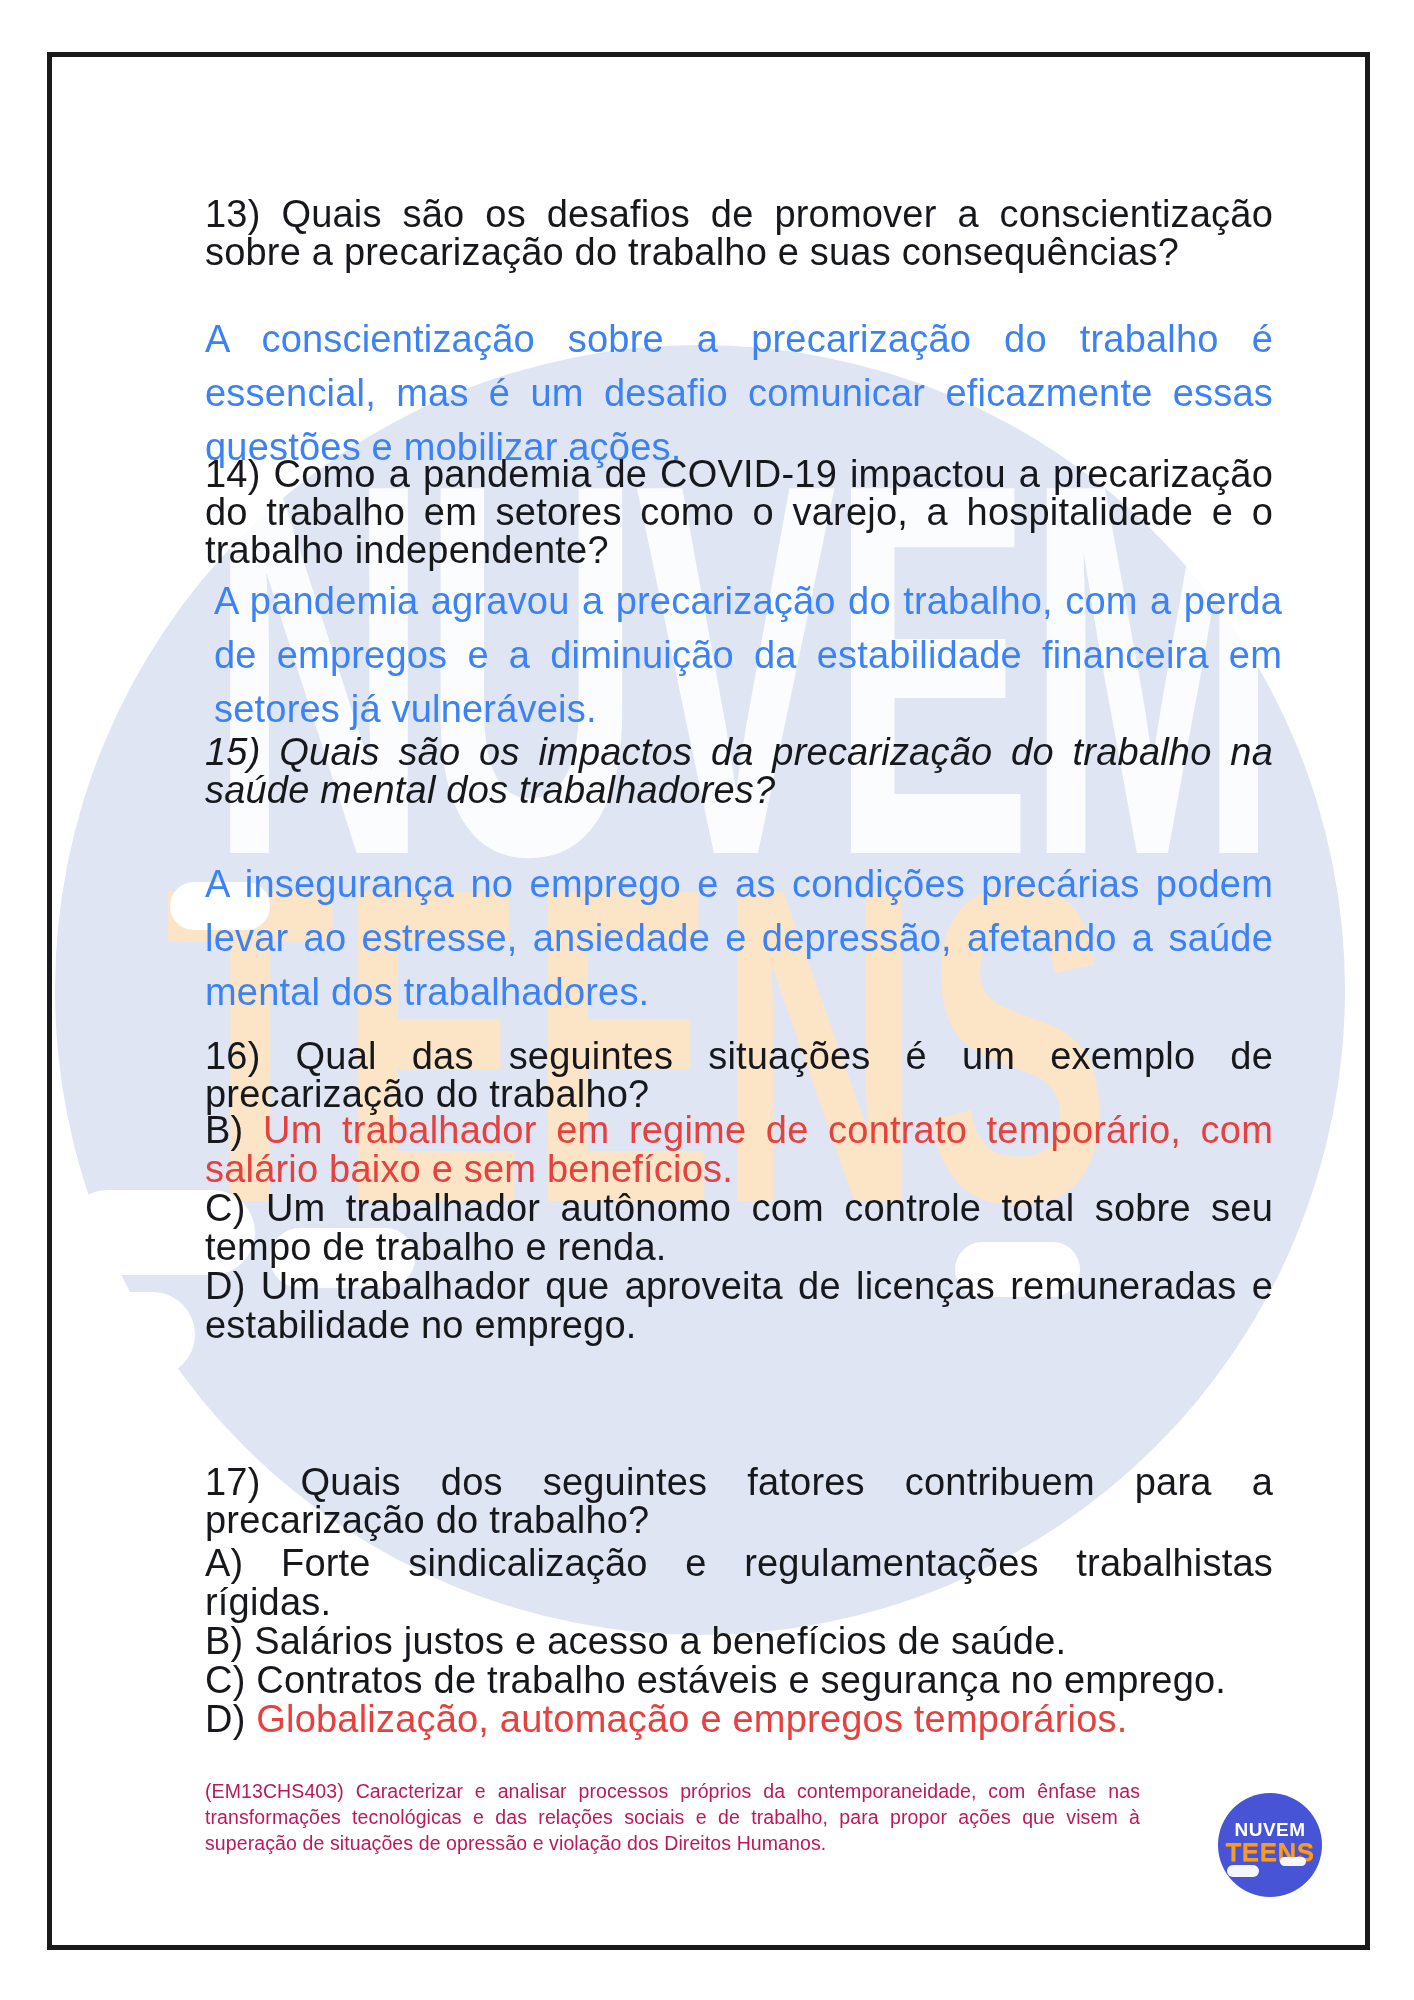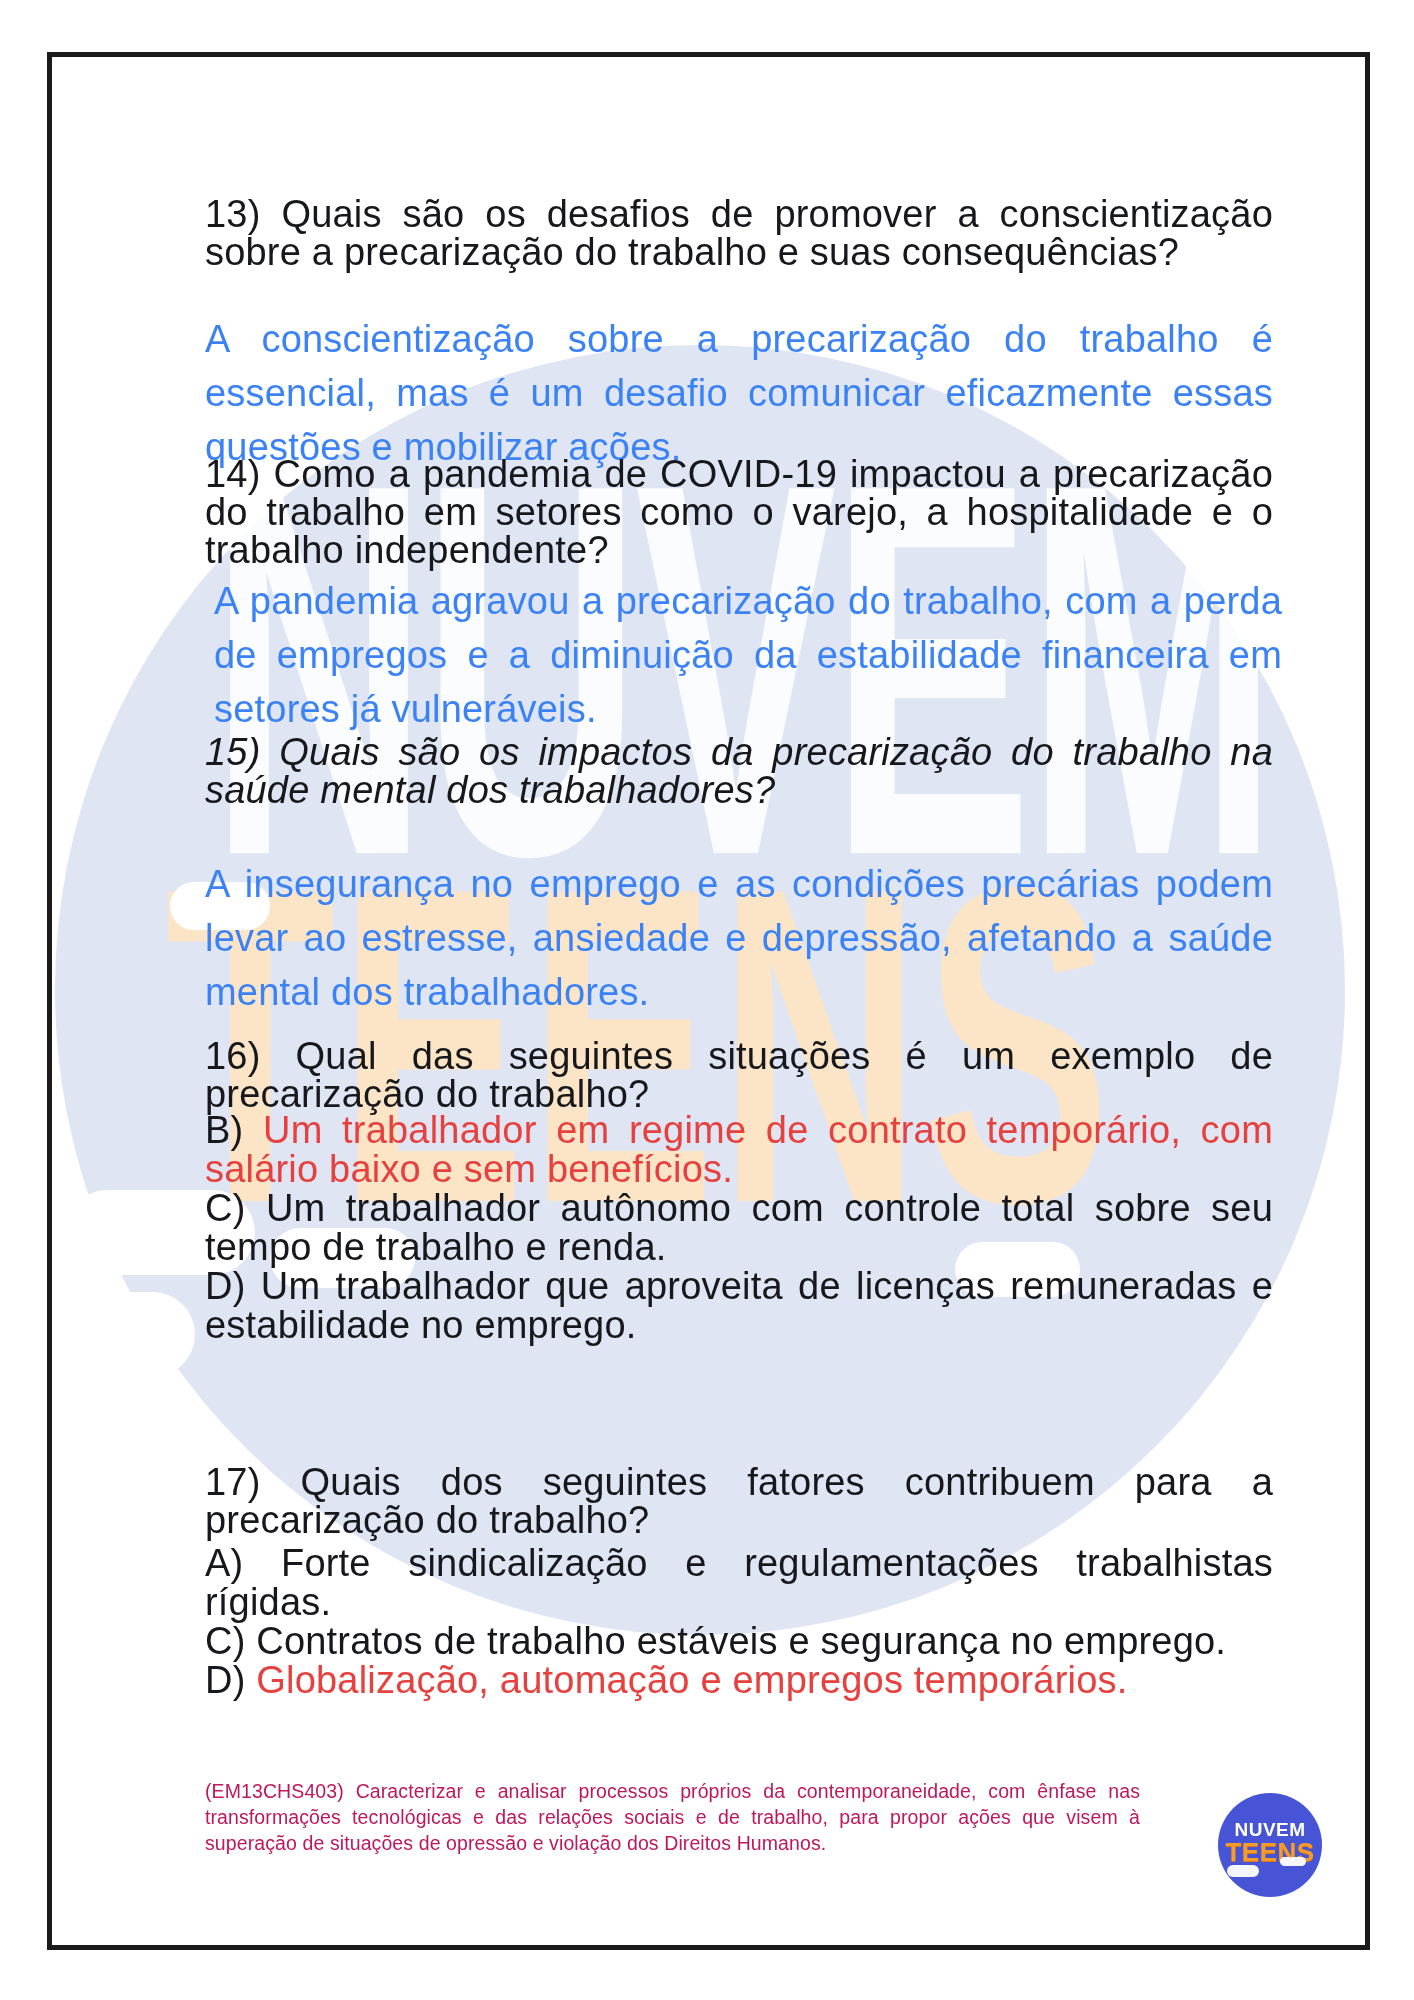--- a/index.html
+++ b/index.html
@@ -110,20 +110,21 @@
 <div class="tb question q16">16) Qual das seguintes situações é um exemplo de precarização do trabalho?</div>
 <div class="tb opts o16">
   <div class="opt"><span>B)</span> <span class="red">Um trabalhador em regime de contrato temporário, com salário baixo e sem benefícios.</span></div>
   <div class="opt"><span>C)</span> <span>Um trabalhador autônomo com controle total sobre seu tempo de trabalho e renda.</span></div>
   <div class="opt"><span>D)</span> <span>Um trabalhador que aproveita de licenças remuneradas e estabilidade no emprego.</span></div>
 </div>
 
 <div class="tb question q17">17) Quais dos seguintes fatores contribuem para a precarização do trabalho?</div>
 <div class="tb opts o17">
   <div class="opt"><span>A)</span> <span>Forte sindicalização e regulamentações trabalhistas rígidas.</span></div>
+  <div class="opt"><span>B)</span> <span>Salários justos e acesso a benefícios de saúde.</span></div>
   <div class="opt"><span>C)</span> <span>Contratos de trabalho estáveis e segurança no emprego.</span></div>
   <div class="opt"><span>D)</span> <span class="red">Globalização, automação e empregos temporários.</span></div>
 </div>
 
 <div class="footer">(EM13CHS403) Caracterizar e analisar processos próprios da contemporaneidade, com ênfase nas transformações tecnológicas e das relações sociais e de trabalho, para propor ações que visem à superação de situações de opressão e violação dos Direitos Humanos.</div>
 
 <div class="logo">
   <div class="l1">NUVEM</div>
   <div class="l2">TEENS</div>
   <div class="lc lc1"></div>

